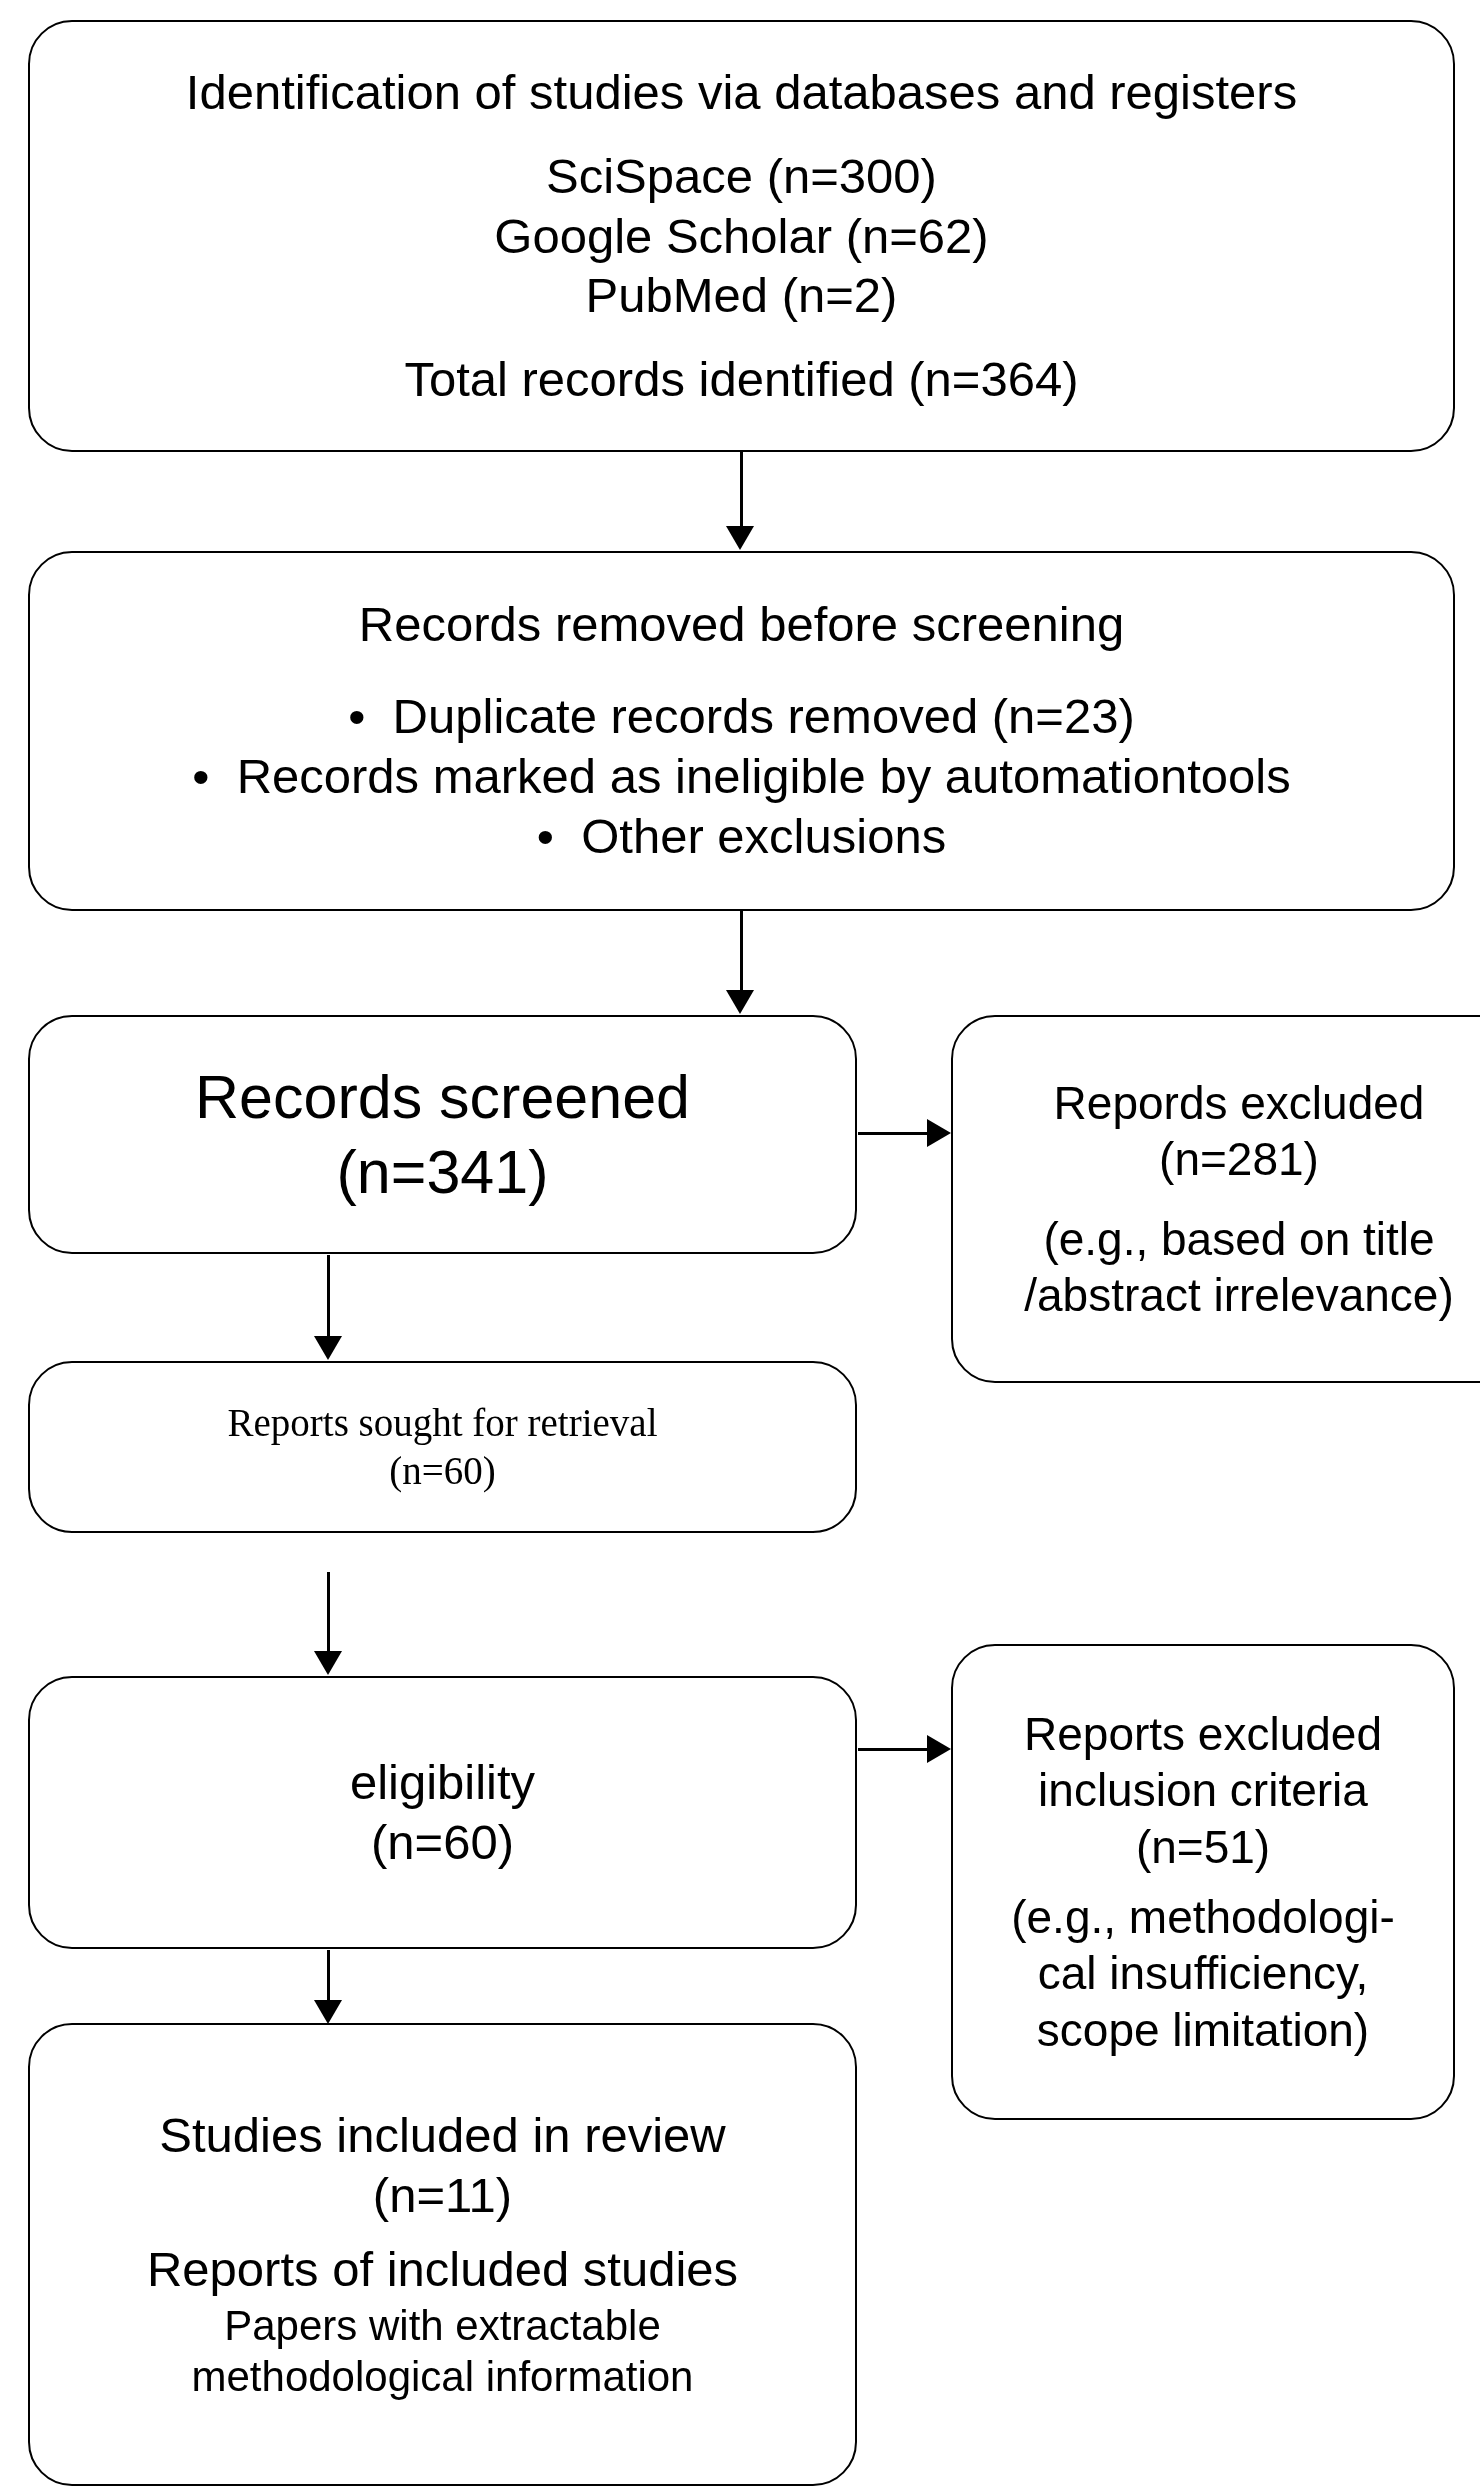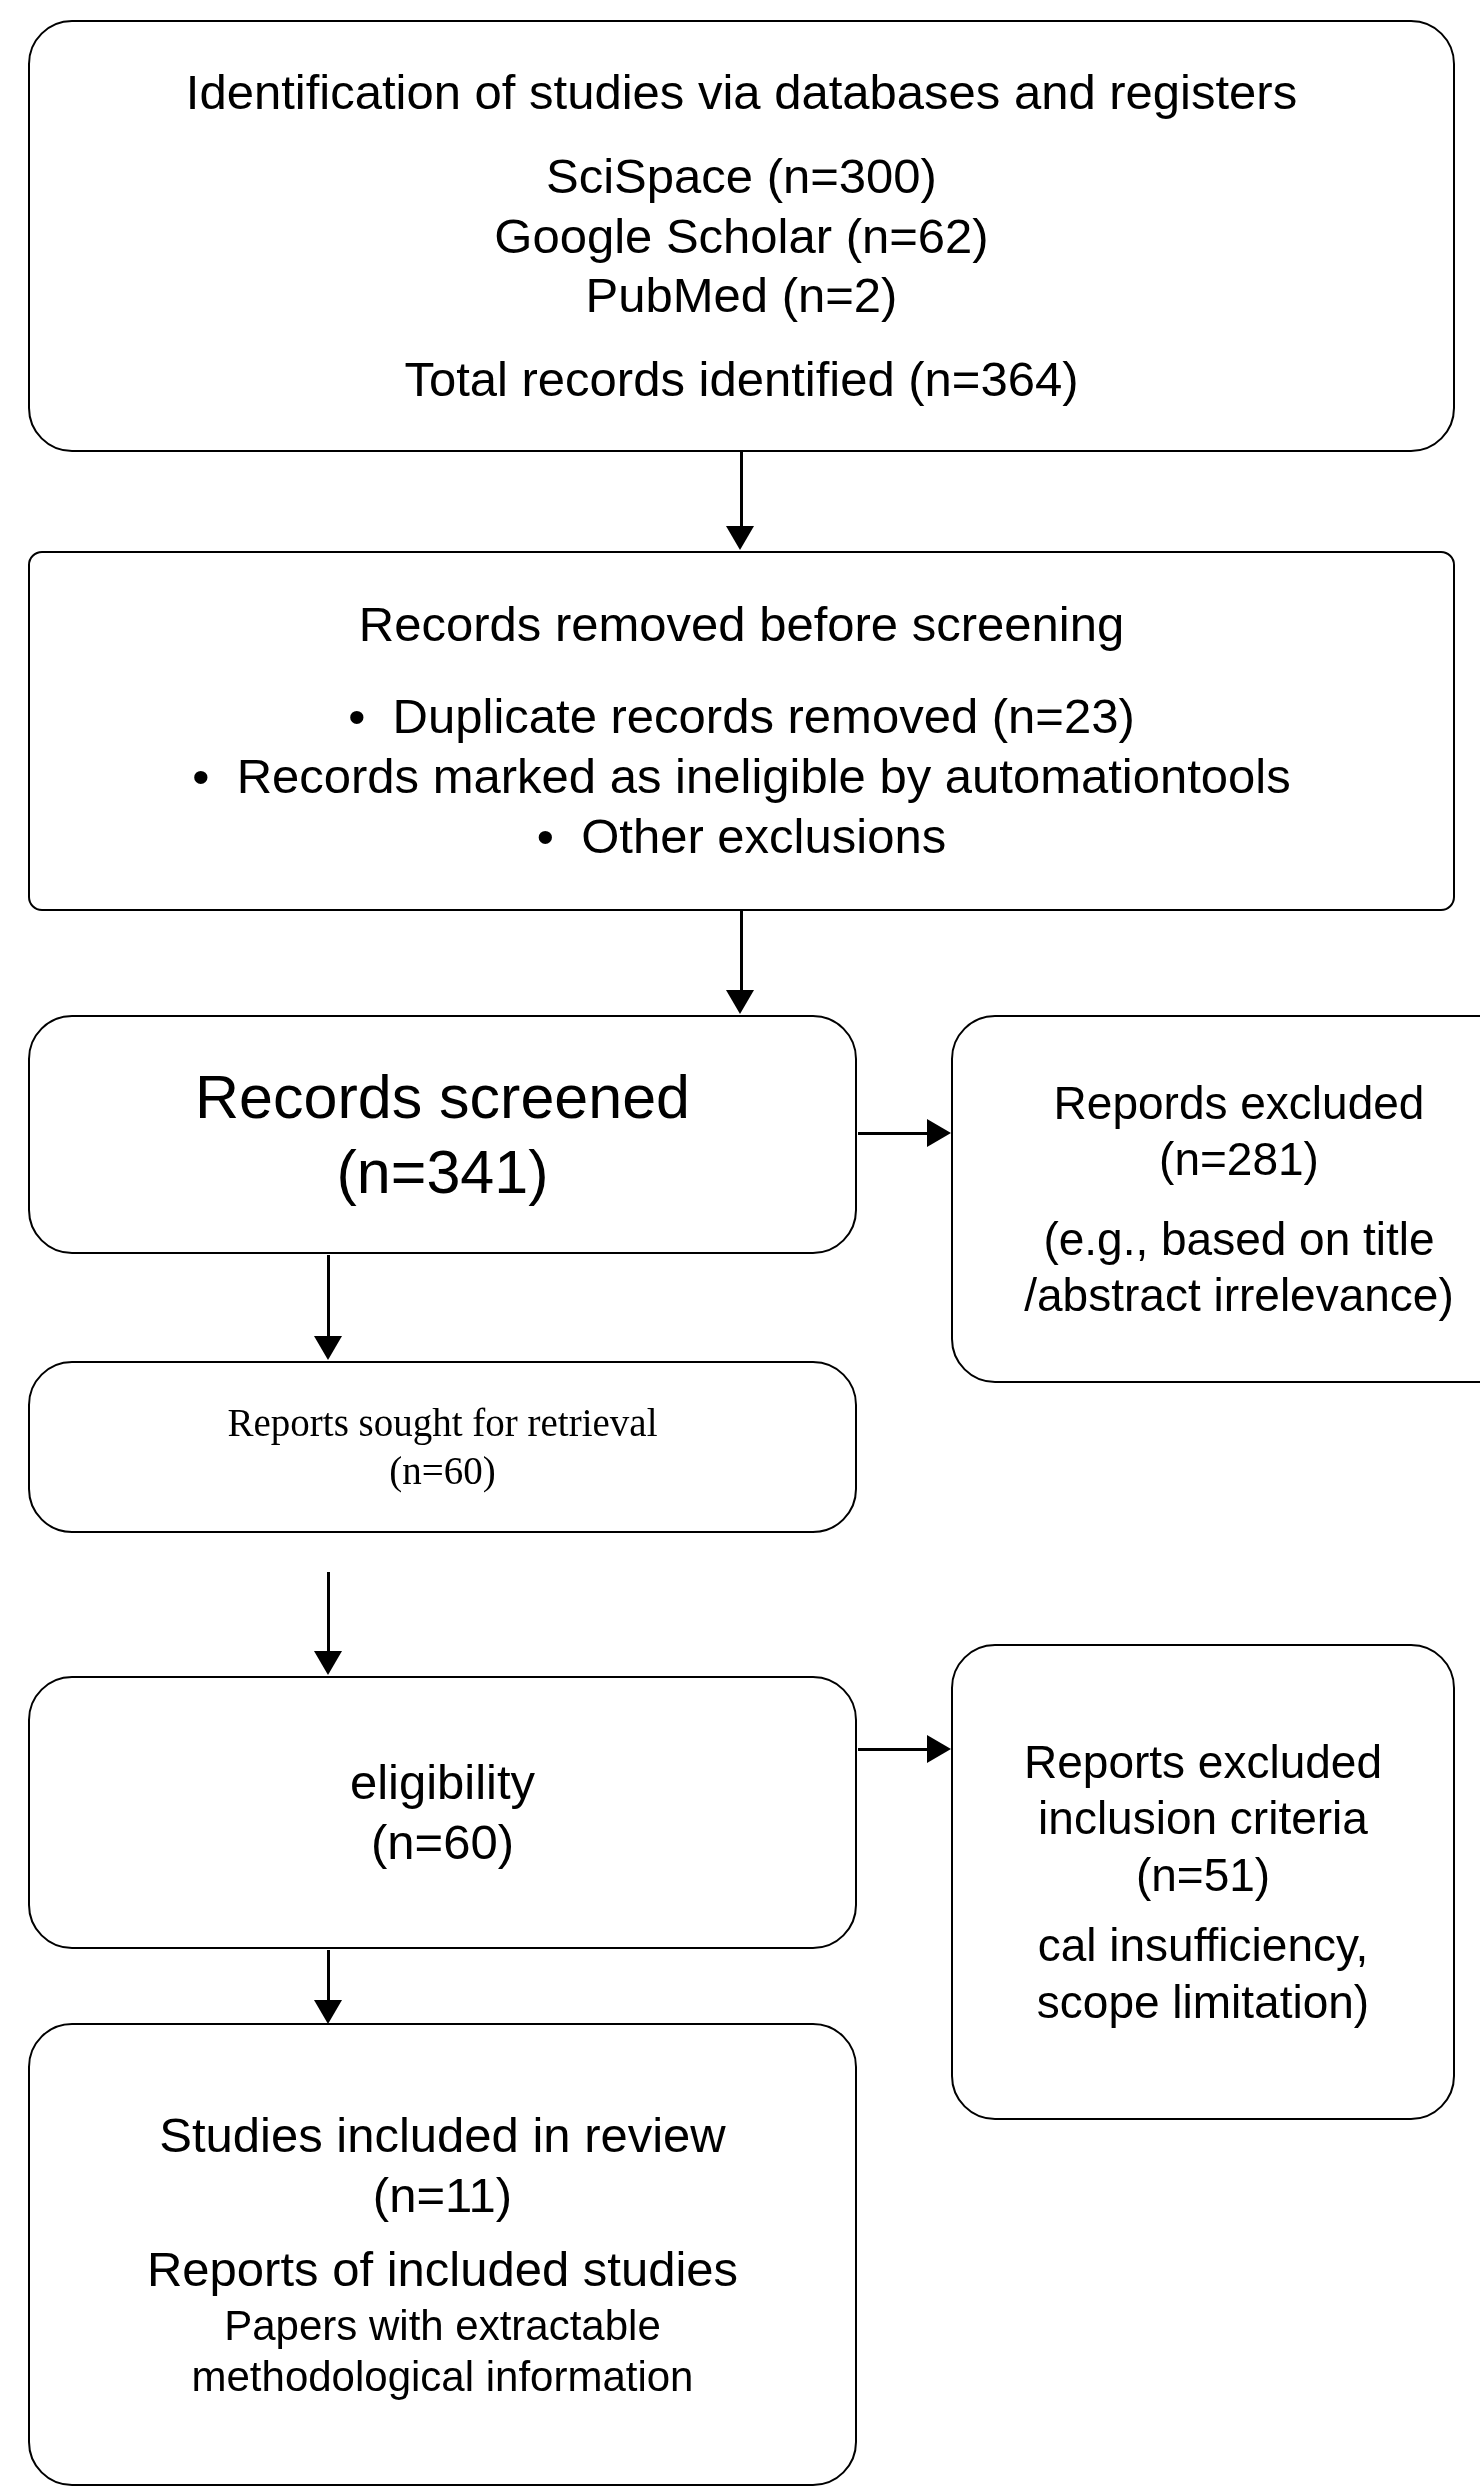--- a/index.html
+++ b/index.html
@@ -40,21 +40,20 @@
   
   #box-identification {
     left: 28px;  top: 20.4px;
     width: 1427px; height: 432px;
     font-size: 49px;
   }
   #box-removed {
     left: 28px;  top: 551px;
     width: 1427px; height: 360px;
     font-size: 49px;
-    border-radius: 14px;
   }
   #box-screened {
     left: 28px;  top: 1015px;
     width: 829px; height: 239px;
     font-size: 61px;
   }
   #box-excluded-screen {
     left: 951px; top: 1015px;
     width: 576px;  height: 368px;
     font-size: 46px;
@@ -173,20 +172,21 @@
   </div>
 
   <div class="conn hline" style="left:858px; top:1748px; width:71px;"></div>
   <div class="arrow-right" style="left:927px; top:1735px;"></div>
 
   <div class="node" id="box-excluded-elig">
     <span class="ln">Reports excluded</span>
     <span class="ln">inclusion criteria</span>
     <span class="ln">(n=51)</span>
     <span class="gap-sm"></span>
+    <span class="ln">(e.g., methodologi-</span>
     <span class="ln">cal insufficiency,</span>
     <span class="ln">scope limitation)</span>
   </div>
 
   <div class="conn vline" style="left:327px; top:1950px; height:51px;"></div>
   <div class="arrow-down" style="left:314px; top:2000px;"></div>
 
   <div class="node" id="box-included">
     <span class="ln">Studies included in review</span>
     <span class="ln">(n=11)</span>

